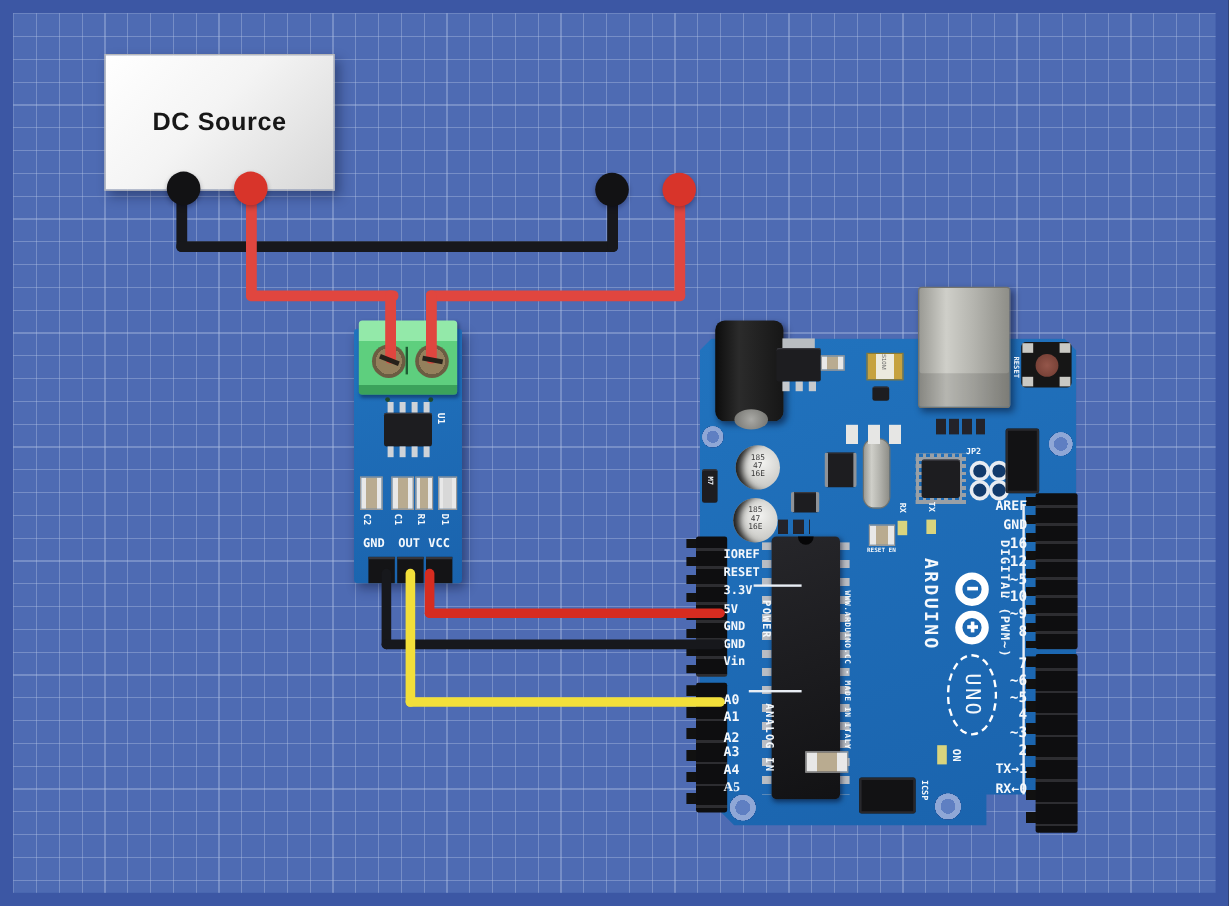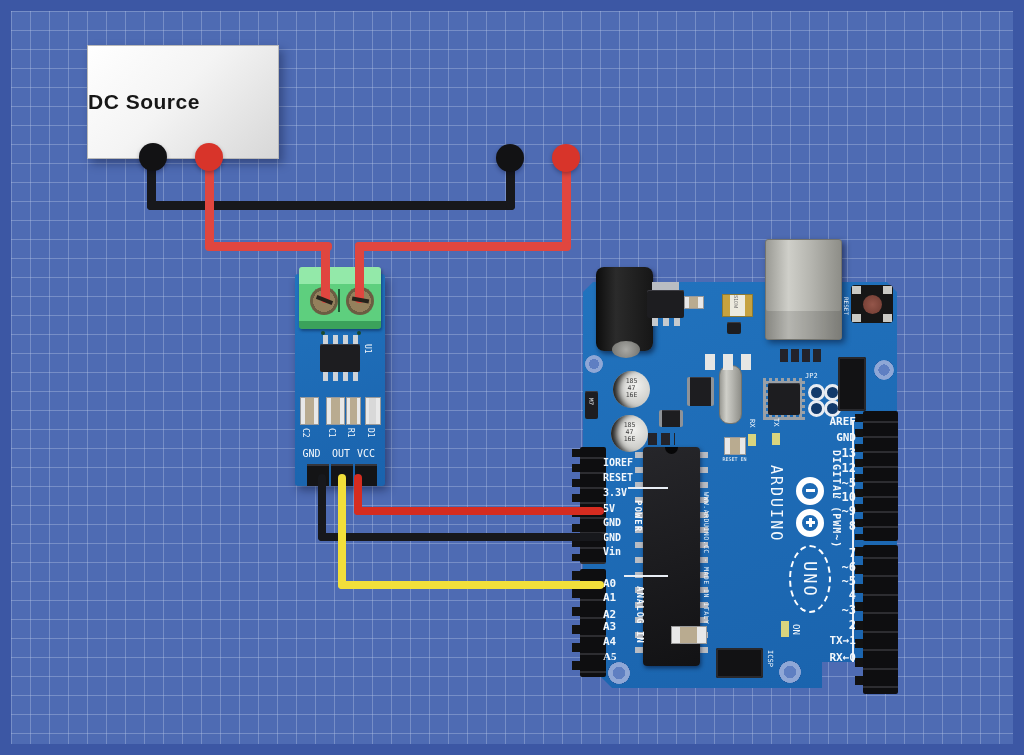--- a/index.html
+++ b/index.html
@@ -5,26 +5,26 @@
   html,body{margin:0;padding:0;background:#222;}
   .canvas{position:relative;width:1024px;height:755px;overflow:hidden;
     background:#3c57a4;font-family:"Liberation Sans",sans-serif;}
   .grid{position:absolute;left:11px;top:11px;right:11px;bottom:11px;background:
     repeating-linear-gradient(to right, rgba(178,194,228,.40) 0 1px, transparent 1px 19px),
     repeating-linear-gradient(to bottom, rgba(178,194,228,.40) 0 1px, transparent 1px 19px),
     #4e6bb3;}
   .abs{position:absolute;}
   .box{background:linear-gradient(135deg,#ffffff 0%,#f4f4f4 45%,#d7d7d7 100%);
     border:1px solid #b9b9b9;box-shadow:4px 5px 9px rgba(10,18,50,.38);
-    display:flex;align-items:center;justify-content:flex-start;}
+    display:flex;align-items:center;justify-content:center;}
   .box-label{font-size:21px;font-weight:bold;color:#171717;letter-spacing:.5px;}
   .term{border-radius:50%;width:28px;height:28px;box-shadow:0 2px 4px rgba(0,0,30,.3);}
   .wire{border-radius:4px;}
   .pcb{background:linear-gradient(160deg,#2173be,#1a63ad);filter:drop-shadow(3px 4px 5px rgba(5,10,40,.45));}
-  .silk{color:#f4f8fc;font-family:"DejaVu Sans Mono",monospace;font-weight:normal;}
+  .silk{color:#f4f8fc;font-family:"DejaVu Sans Mono",monospace;font-weight:bold;}
   .vtext{writing-mode:vertical-rl;}
   .hdr{background:repeating-linear-gradient(to bottom,#0e0e10 0 10px,#2d2d31 10px 12px,#0e0e10 12px 15px);border-radius:2px;}
   .teeth-l{background:repeating-linear-gradient(to bottom,#111 0 8px,transparent 8px 15px);}
   .pinlbl{font-family:"DejaVu Sans Mono",monospace;font-weight:bold;color:#f4f8fc;}
   .hole2{border-radius:50%;background:radial-gradient(circle,#5f7fc2 0 40%,#8fa7d6 40% 70%,#2f4a8c 70%);}
   .chip{background:#1d1d20;border-radius:2px;box-shadow:inset 0 1px 0 #3a3a40;}
   .smdw{background:linear-gradient(to right,#e8e8e8 0 25%,#b9ab90 25% 75%,#e8e8e8 75%);border:1px solid #999;}
   .metal{background:linear-gradient(90deg,#9a9a94,#cfcfc9 30%,#b5b5af 60%,#8e8e88);border:1px solid #74746e;}
 </style>
 </head>
@@ -190,21 +190,21 @@
   <div class="abs pinlbl" style="left:603px;top:577px;font-size:11px;">A0</div>
   <div class="abs pinlbl" style="left:603px;top:591px;font-size:11px;">A1</div>
   <div class="abs pinlbl" style="left:603px;top:608px;font-size:11px;">A2</div>
   <div class="abs pinlbl" style="left:603px;top:620px;font-size:11px;">A3</div>
   <div class="abs pinlbl" style="left:603px;top:635px;font-size:11px;">A4</div>
   <div class="abs pinlbl" style="left:603px;top:650px;font-size:11px;font-family:Liberation Serif, serif;">A5</div>
   <div class="abs pinlbl vtext" style="left:635px;top:586px;font-size:9px;letter-spacing:1px;">ANALOG IN</div>
 
   <div class="abs pinlbl" style="left:796px;top:415px;width:60px;font-size:11px;text-align:right;">AREF</div>
   <div class="abs pinlbl" style="left:796px;top:431px;width:60px;font-size:11px;text-align:right;">GND</div>
-  <div class="abs pinlbl" style="left:796px;top:446px;width:60px;font-size:12px;text-align:right;">13</div>
+  <div class="abs pinlbl" style="left:796px;top:446px;width:60px;font-size:12px;text-align:right;">16</div>
   <div class="abs pinlbl" style="left:796px;top:461px;width:60px;font-size:12px;text-align:right;">12</div>
   <div class="abs pinlbl" style="left:796px;top:476px;width:60px;font-size:12px;text-align:right;">~5</div>
   <div class="abs pinlbl" style="left:796px;top:490px;width:60px;font-size:12px;text-align:right;">~10</div>
   <div class="abs pinlbl" style="left:796px;top:504px;width:60px;font-size:12px;text-align:right;">~9</div>
   <div class="abs pinlbl" style="left:796px;top:519px;width:60px;font-size:12px;text-align:right;">8</div>
   <div class="abs pinlbl" style="left:796px;top:546px;width:60px;font-size:12px;text-align:right;">7</div>
   <div class="abs pinlbl" style="left:796px;top:560px;width:60px;font-size:12px;text-align:right;">~6</div>
   <div class="abs pinlbl" style="left:796px;top:574px;width:60px;font-size:12px;text-align:right;">~5</div>
   <div class="abs pinlbl" style="left:796px;top:588px;width:60px;font-size:12px;text-align:right;">4</div>
   <div class="abs pinlbl" style="left:796px;top:603px;width:60px;font-size:12px;text-align:right;">~3</div>

